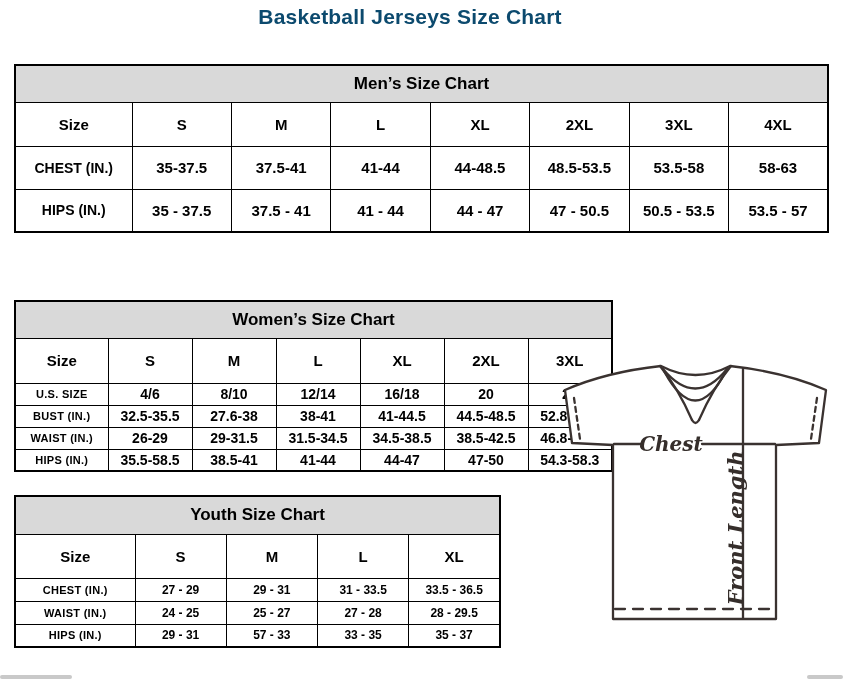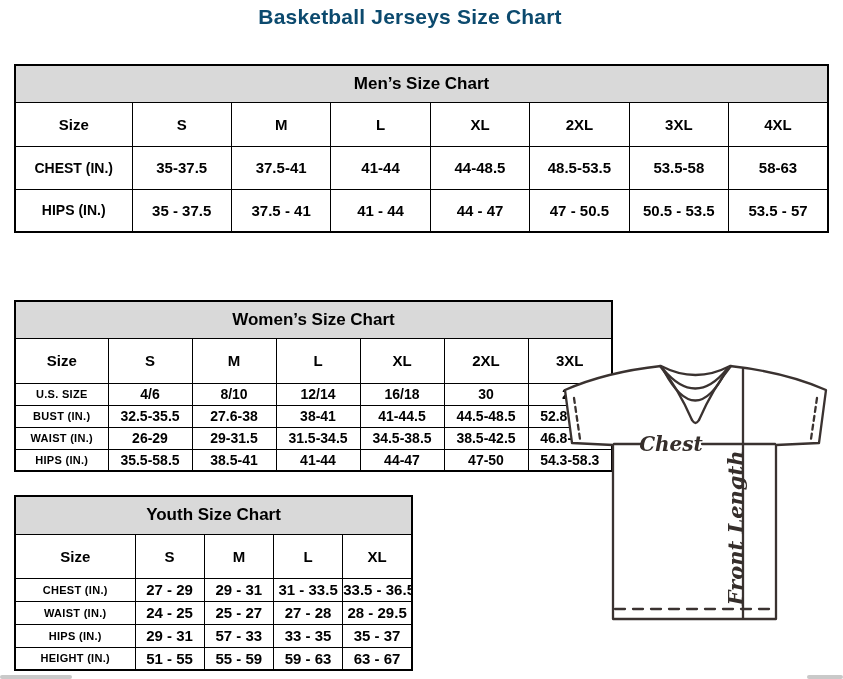--- a/index.html
+++ b/index.html
@@ -32,25 +32,25 @@
 
   #womens { left:14px; top:300px; width:599px; }
   #womens tr.band  { height:37px; }
   #womens tr.sizes { height:45px; }
   #womens tr.data  { height:22px; }
   #womens td { font-size:14px; }
   #womens tr.band td { font-size:17px; }
   #womens tr.sizes td { font-size:15px; }
   #womens td.rowlabel { font-size:11px; letter-spacing:0.3px; }
 
-  #youth { left:14px; top:495px; width:399px; }
+  #youth { left:14px; top:495px; width:487px; }
   #youth tr.band  { height:38px; }
   #youth tr.sizes { height:44px; }
   #youth tr.data  { height:23px; }
-  #youth td { font-size:15px; }
+  #youth td { font-size:12px; }
   #youth tr.band td { font-size:17px; }
   #youth tr.sizes td { font-size:15px; }
   #youth td.rowlabel { font-size:11px; letter-spacing:0.3px; }
 
   .jersey { position:absolute; left:556px; top:356px; }
   .jersey text {
     font-family:"DejaVu Serif", serif; font-style:italic; font-weight:bold;
     fill:#352e2b;
   }
 
@@ -135,21 +135,21 @@
       <td>XL</td>
       <td>2XL</td>
       <td>3XL</td>
     </tr>
     <tr class="data">
       <td class="rowlabel">U.S. SIZE</td>
       <td>4/6</td>
       <td>8/10</td>
       <td>12/14</td>
       <td>16/18</td>
-      <td>30</td>
+      <td>20</td>
       <td>22</td>
     </tr>
     <tr class="data">
       <td class="rowlabel">BUST (IN.)</td>
       <td>32.5-35.5</td>
       <td>27.6-38</td>
       <td>38-41</td>
       <td>41-44.5</td>
       <td>44.5-48.5</td>
       <td>52.8-56.5</td>
@@ -208,27 +208,20 @@
       <td>27 - 28</td>
       <td>28 - 29.5</td>
     </tr>
     <tr class="data">
       <td class="rowlabel">HIPS (IN.)</td>
       <td>29 - 31</td>
       <td>57 - 33</td>
       <td>33 - 35</td>
       <td>35 - 37</td>
     </tr>
-    <tr class="data">
-      <td class="rowlabel">HEIGHT (IN.)</td>
-      <td>51 - 55</td>
-      <td>55 - 59</td>
-      <td>59 - 63</td>
-      <td>63 - 67</td>
-    </tr>
   </tbody>
     </table>
 
   <svg class="jersey" width="276" height="272" viewBox="0 0 276 272">
     <g stroke="#3a3230" stroke-width="2.3" fill="none" stroke-linejoin="round" stroke-linecap="round">
 
       <path fill="#ffffff" d="M105,10 Q50,16 9,34 L16,87 L57,89 L57,263 L220,263 L220,89 L263,87 L270,34 Q229,16 174,10 Q139.5,28 105,10 Z"></path>
 
       <path d="M107,13 Q139.5,52 171,13"></path>
       <path d="M108,15 Q139.5,74 170,15"></path>

